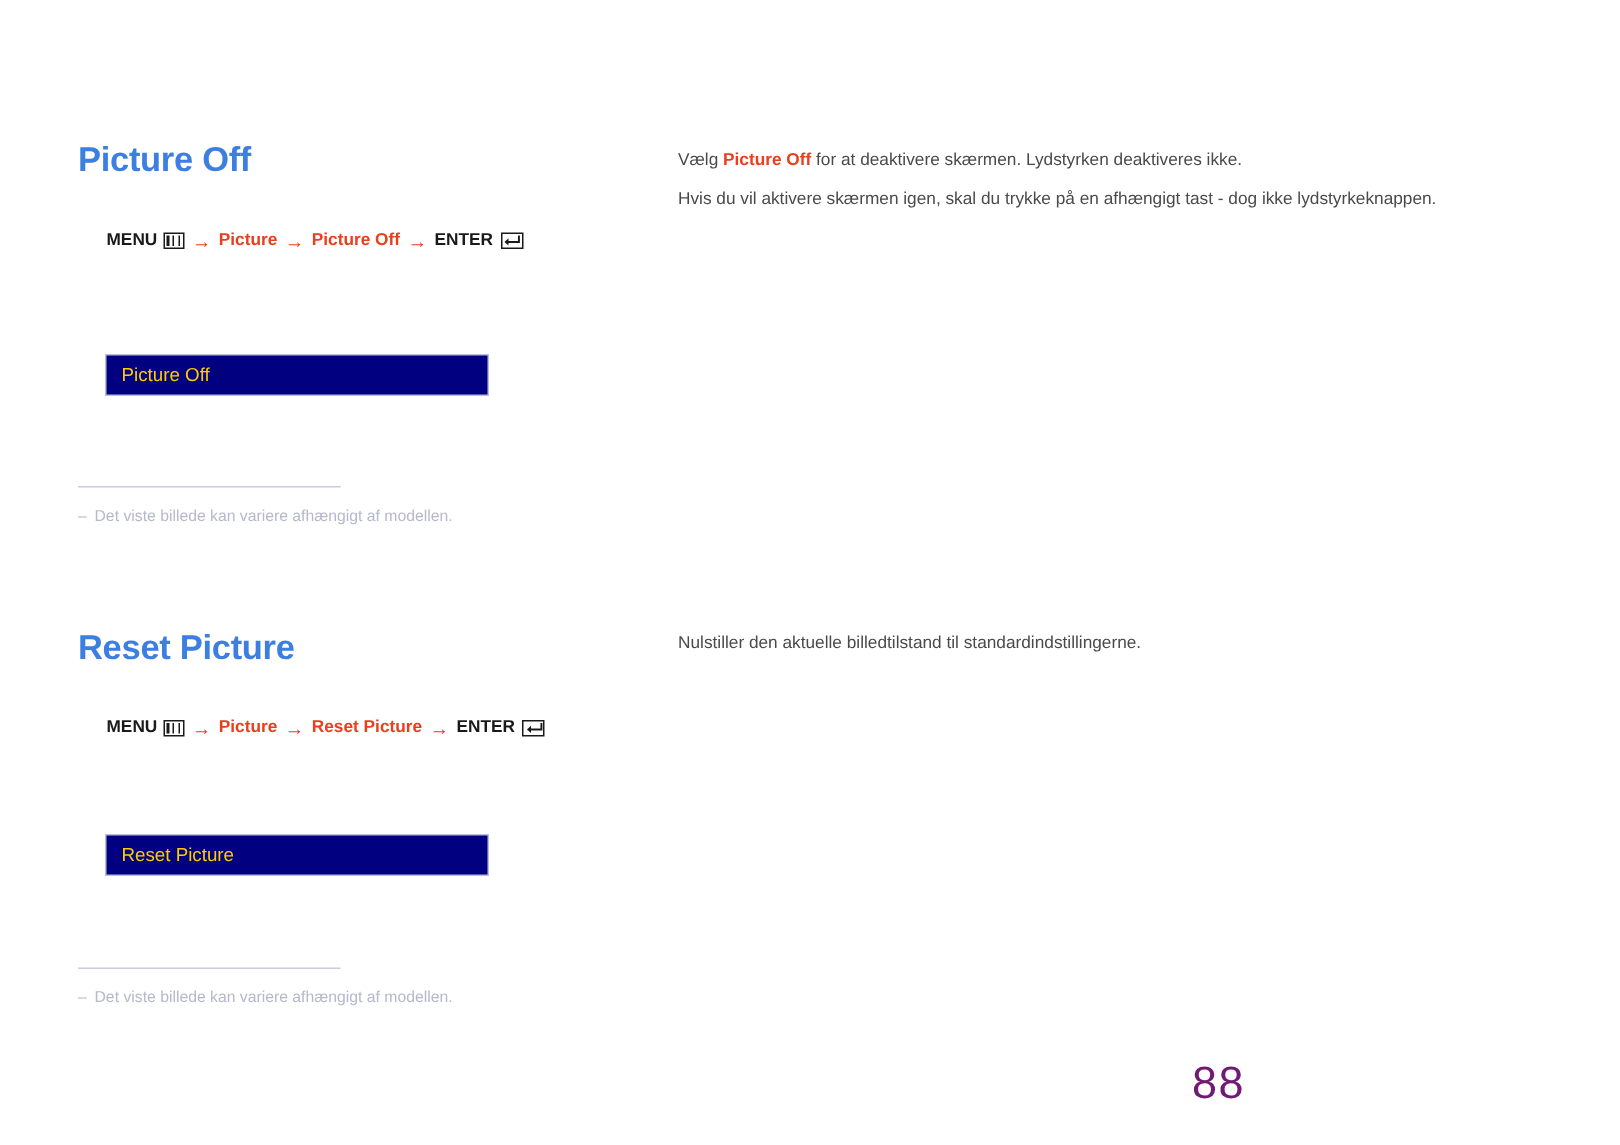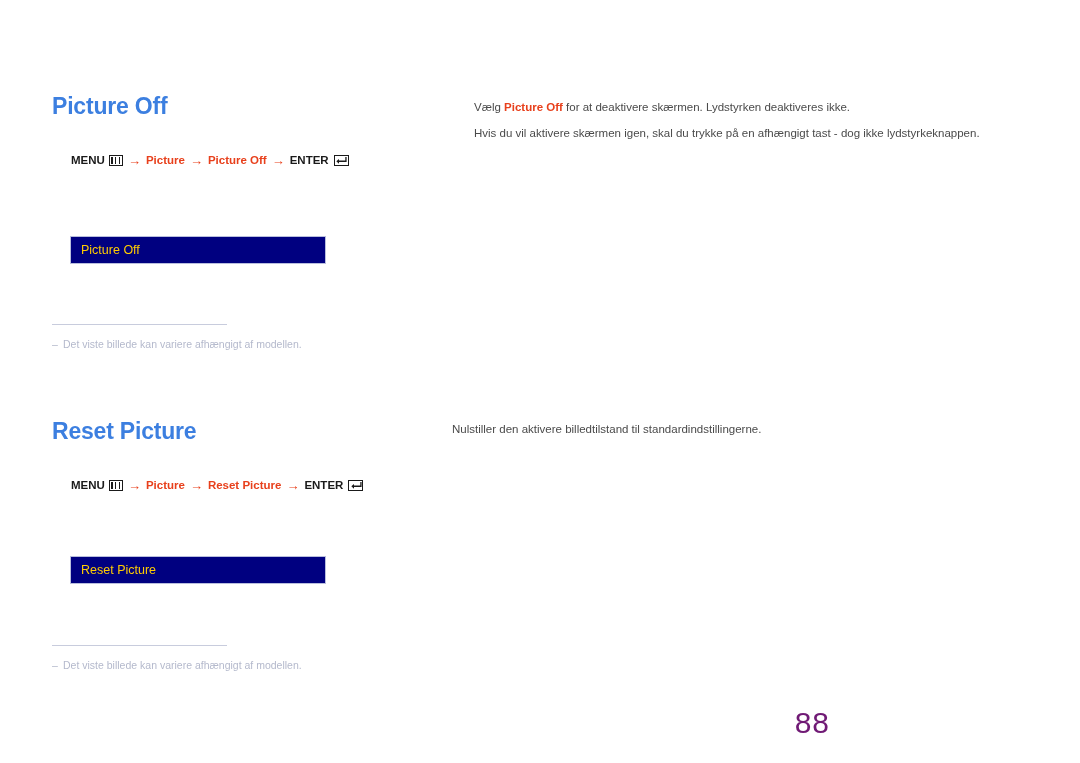--- a/index.html
+++ b/index.html
@@ -173,21 +173,21 @@
     color: #4a4a4a;
     line-height: 16px;
     margin: 0 0 10px 0;
     white-space: nowrap;
   }
   .desc-line:last-child { margin-bottom: 0; }
   .desc-line .accent-bold {
     color: #e8401c;
     font-weight: bold;
   }
-  #section-0 .right-col { top: 7px; margin-left: 22px; }
+  #section-0 .right-col { top: 7px; }
   #section-1 .right-col { top: 4px; }
 
   
   .page-number {
     position: absolute;
     right: 54px;
     bottom: 25px;
     font-size: 30px;
     color: #701a75;
     line-height: 1;
@@ -276,20 +276,20 @@
 
     <div class="footnote">
       <div class="footnote-rule"></div>
       <div class="footnote-row">
         <span class="footnote-dash">–</span>
         <span>Det viste billede kan variere afhængigt af modellen.</span>
       </div>
     </div>
 
     <div class="right-col">
-      <p class="desc-line">Nulstiller den aktivere billedtilstand til standardindstillingerne.</p>
+      <p class="desc-line">Nulstiller den aktuelle billedtilstand til standardindstillingerne.</p>
     </div>
 
   </div>
 
   <div class="page-number">88</div>
 
 </div>
 
 </body></html>

